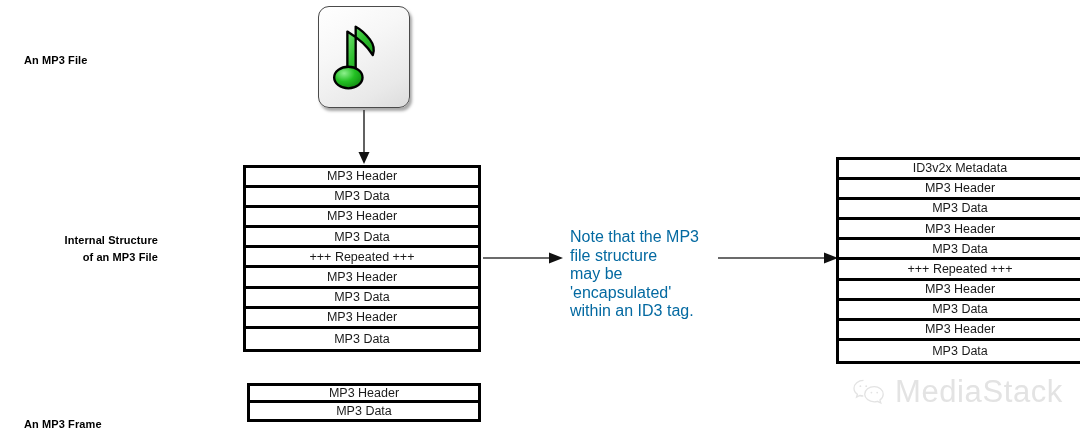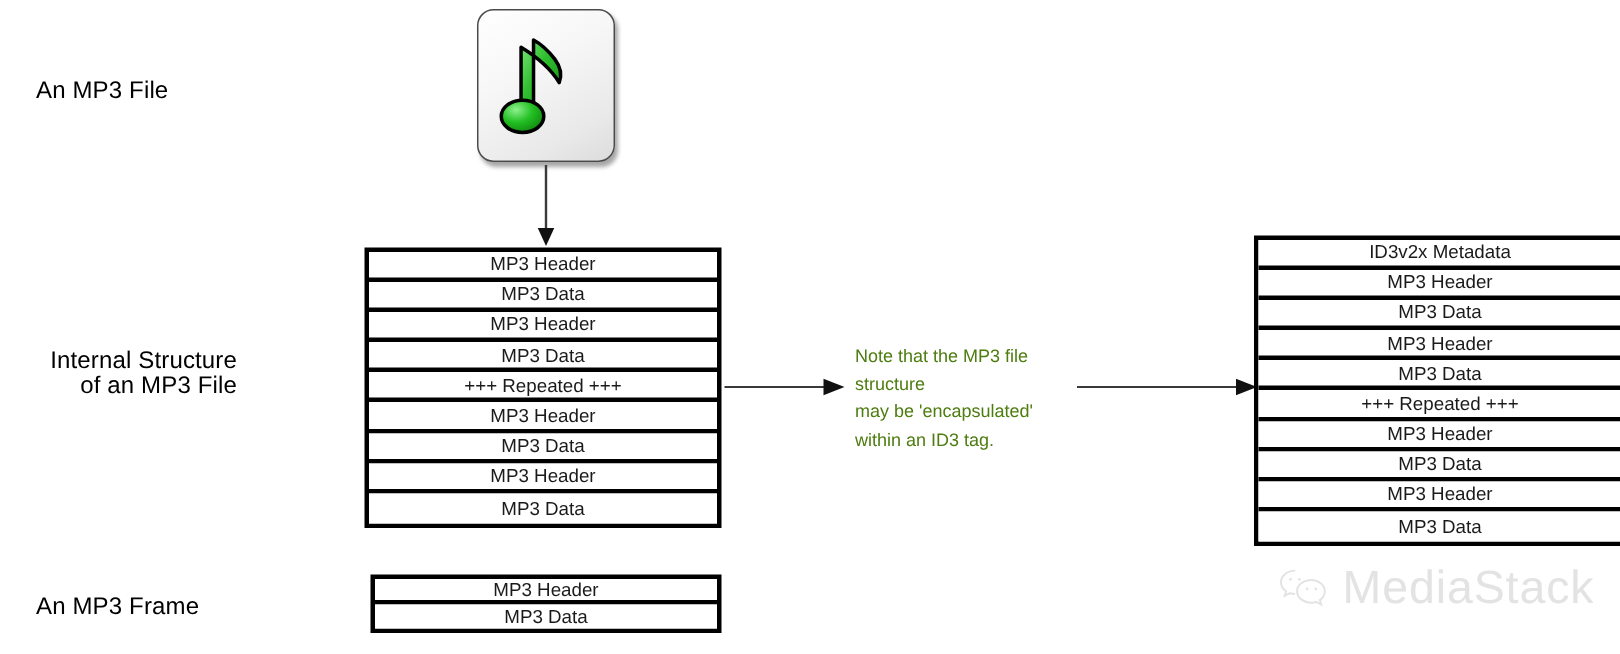--- a/index.html
+++ b/index.html
@@ -12,30 +12,30 @@
     width: 1080px;
     height: 436px;
     position: relative;
     overflow: hidden;
     color: #000000;
   }
 
   
   .row-label {
     position: absolute;
-    font-size: 16px;
-    font-weight: normal;
+    font-size: 11px;
+    font-weight: bold;
     line-height: 17px;
     color: #000000;
     white-space: pre;
     letter-spacing: 0.1px;
   }
   #label-mp3-file   { left: 24px;  top: 52px; }
   #label-internal   { left: 8px;   top: 232px; text-align: right; width: 150px; }
-  #label-mp3-frame  { left: 24px;  top: 396px; }
+  #label-mp3-frame  { left: 24px;  top: 416px; }
 
   
   .file-icon {
     position: absolute;
     left: 318px;
     top: 6px;
     width: 92px;
     height: 102px;
     border-radius: 11px;
     background: linear-gradient(150deg, #ffffff 0%, #f7f7f7 38%, #e9e9e9 78%, #dcdcdc 100%);
@@ -82,23 +82,23 @@
   #arrow-file-to-stack { left: 352px; top: 110px; }
   #arrow-left-mid      { left: 483px; top: 250px; }
   #arrow-mid-right     { left: 718px; top: 250px; }
 
   
   #note-text {
     position: absolute;
     left: 570px;
     top: 228px;
     width: 150px;
-    font-size: 12px;
+    font-size: 16px;
     line-height: 18.5px;
-    color: #4d7c0f;
+    color: #0369a1;
     white-space: pre-line;
   }
 
   
   #watermark {
     position: absolute;
     left: 852px;
     top: 376px;
     display: flex;
     align-items: center;

